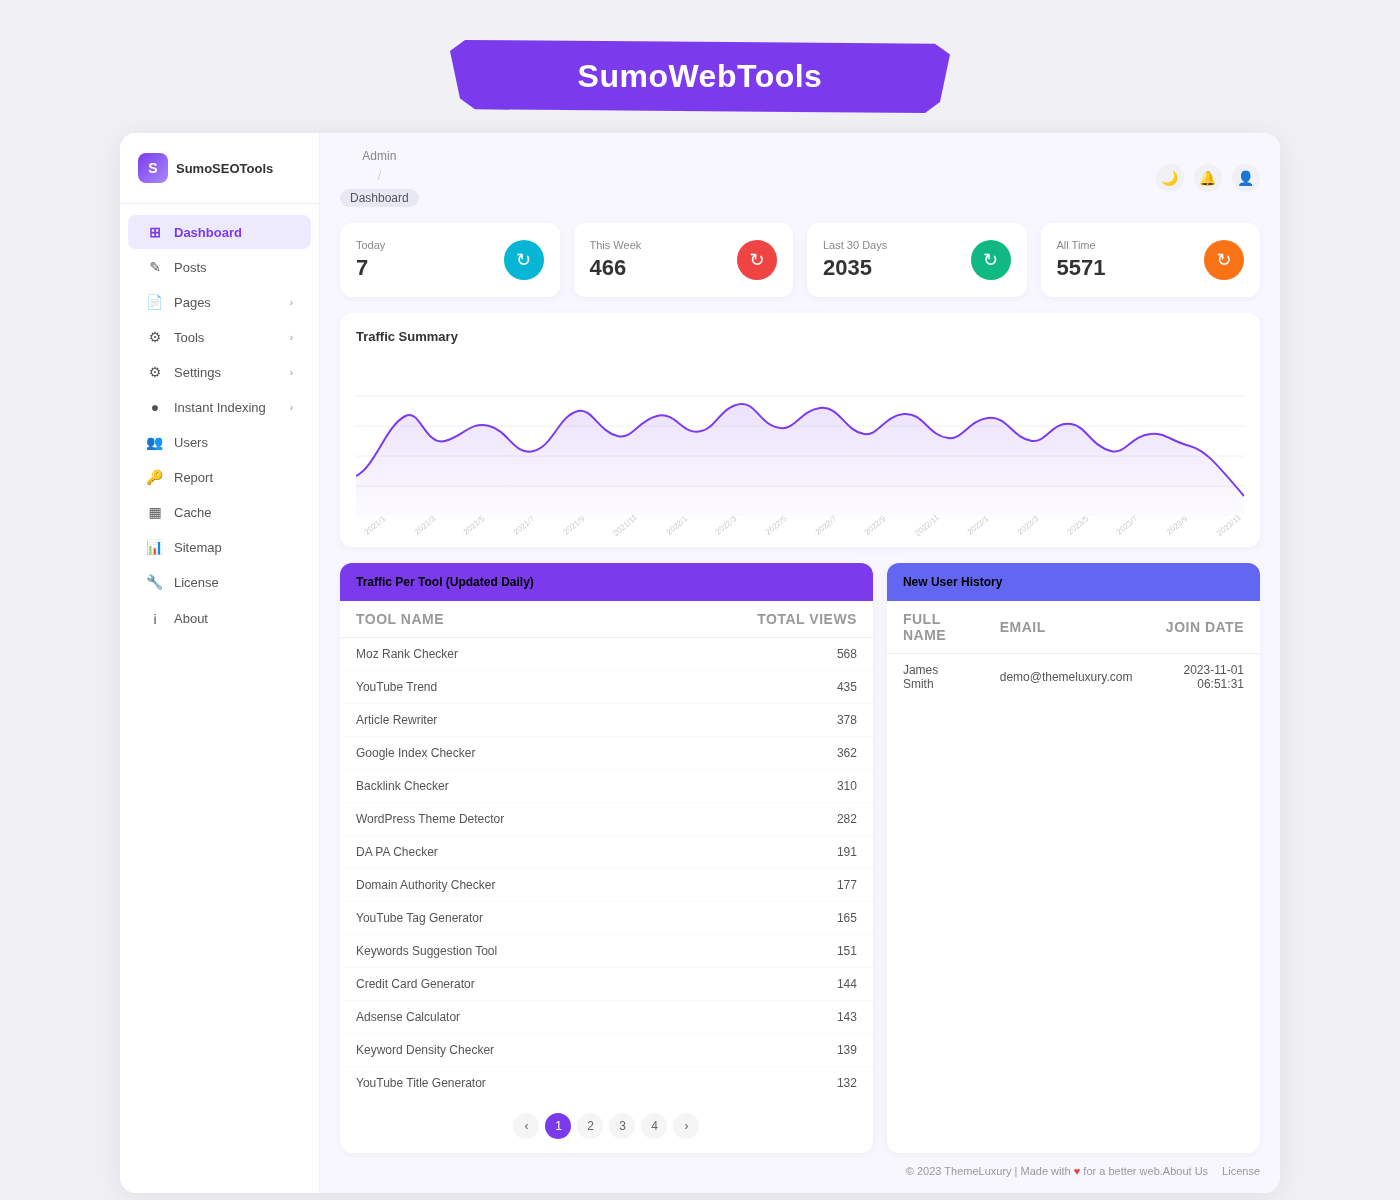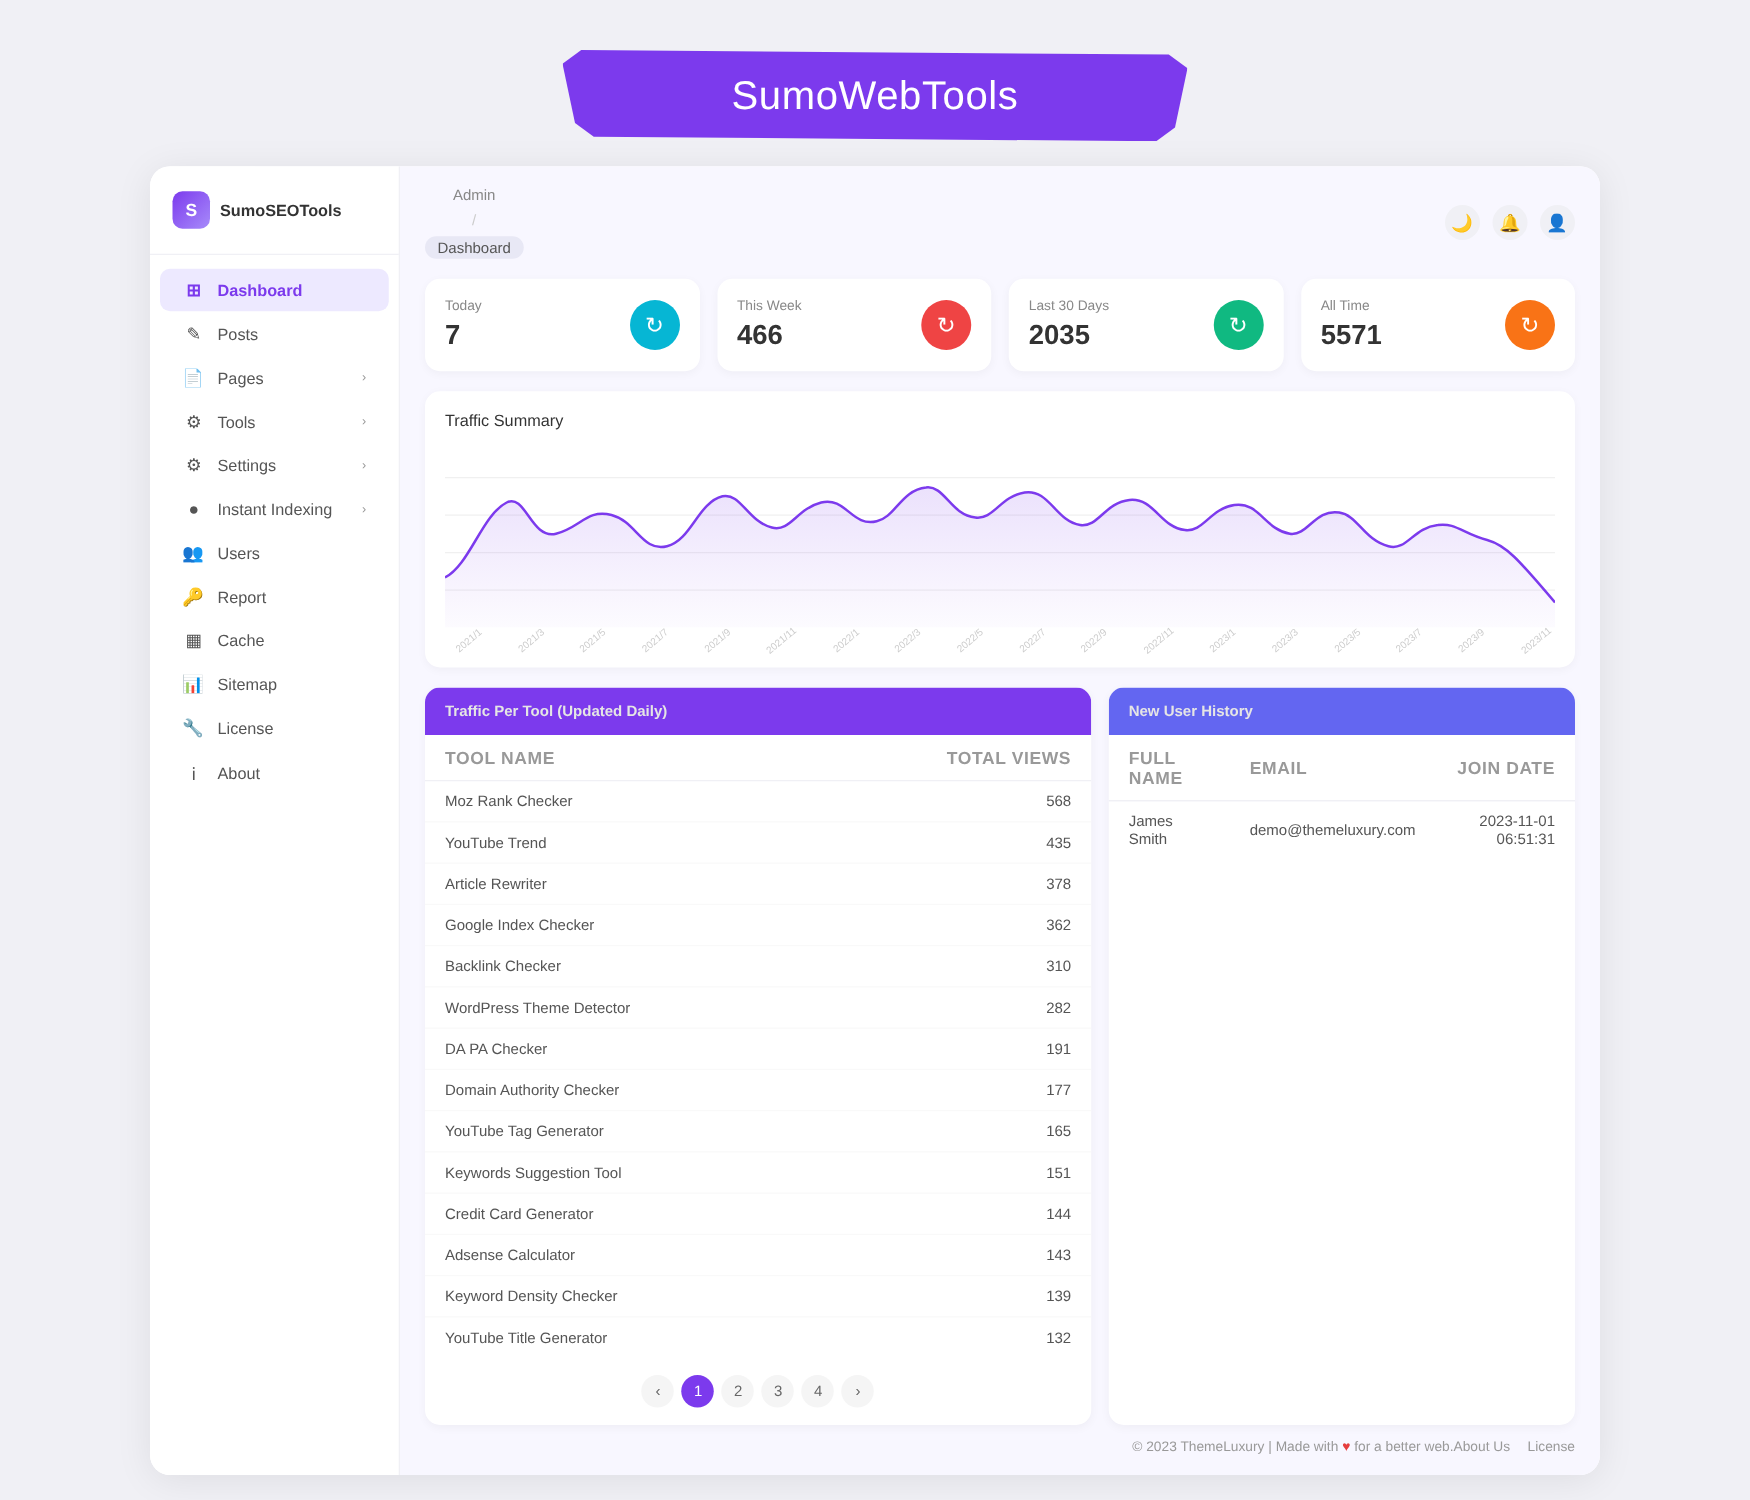--- a/index.html
+++ b/index.html
@@ -29,21 +29,21 @@
       background: #7c3aed;
       border-radius: 12px;
       padding: 18px 60px;
       display: inline-block;
       clip-path: polygon(0% 15%, 3% 0%, 97% 5%, 100% 20%, 98% 85%, 95% 100%, 5% 95%, 2% 80%);
       min-width: 500px;
     }
     .banner-title {
       color: #fff;
       font-size: 32px;
-      font-weight: 400;
+      font-weight: 700;
       letter-spacing: 0.5px;
     }
     
     .app-card {
       background: #fff;
       border-radius: 16px;
       box-shadow: 0 4px 30px rgba(0,0,0,0.08);
       display: flex;
       overflow: hidden;
       min-height: 900px;
@@ -179,38 +179,38 @@
       color: #fff;
     }
     
     .chart-section {
       background: #fff;
       border-radius: 12px;
       padding: 16px;
       margin-bottom: 16px;
       box-shadow: 0 2px 8px rgba(0,0,0,0.04);
     }
-    .chart-title { font-size: 13px; font-weight: 400; color: #333; margin-bottom: 8px; }
+    .chart-title { font-size: 13px; font-weight: 700; color: #333; margin-bottom: 22px; }
     
     .bottom-panels {
       display: grid;
       grid-template-columns: 1fr 0.7fr;
       gap: 14px;
     }
     .panel {
       background: #fff;
       border-radius: 12px;
       overflow: hidden;
       box-shadow: 0 2px 8px rgba(0,0,0,0.04);
     }
     .panel-header {
       padding: 12px 16px;
       font-size: 12px;
       font-weight: 600;
-      color: #e5e5e5;
+      color: #000000;
     }
     .panel-header.purple { background: #7c3aed; }
     .panel-header.indigo { background: #6366f1; }
     .panel-body { padding: 0; }
     
     .data-table { width: 100%; border-collapse: collapse; }
     .data-table th {
       font-size: 14px;
       color: #999;
       font-weight: 600;

